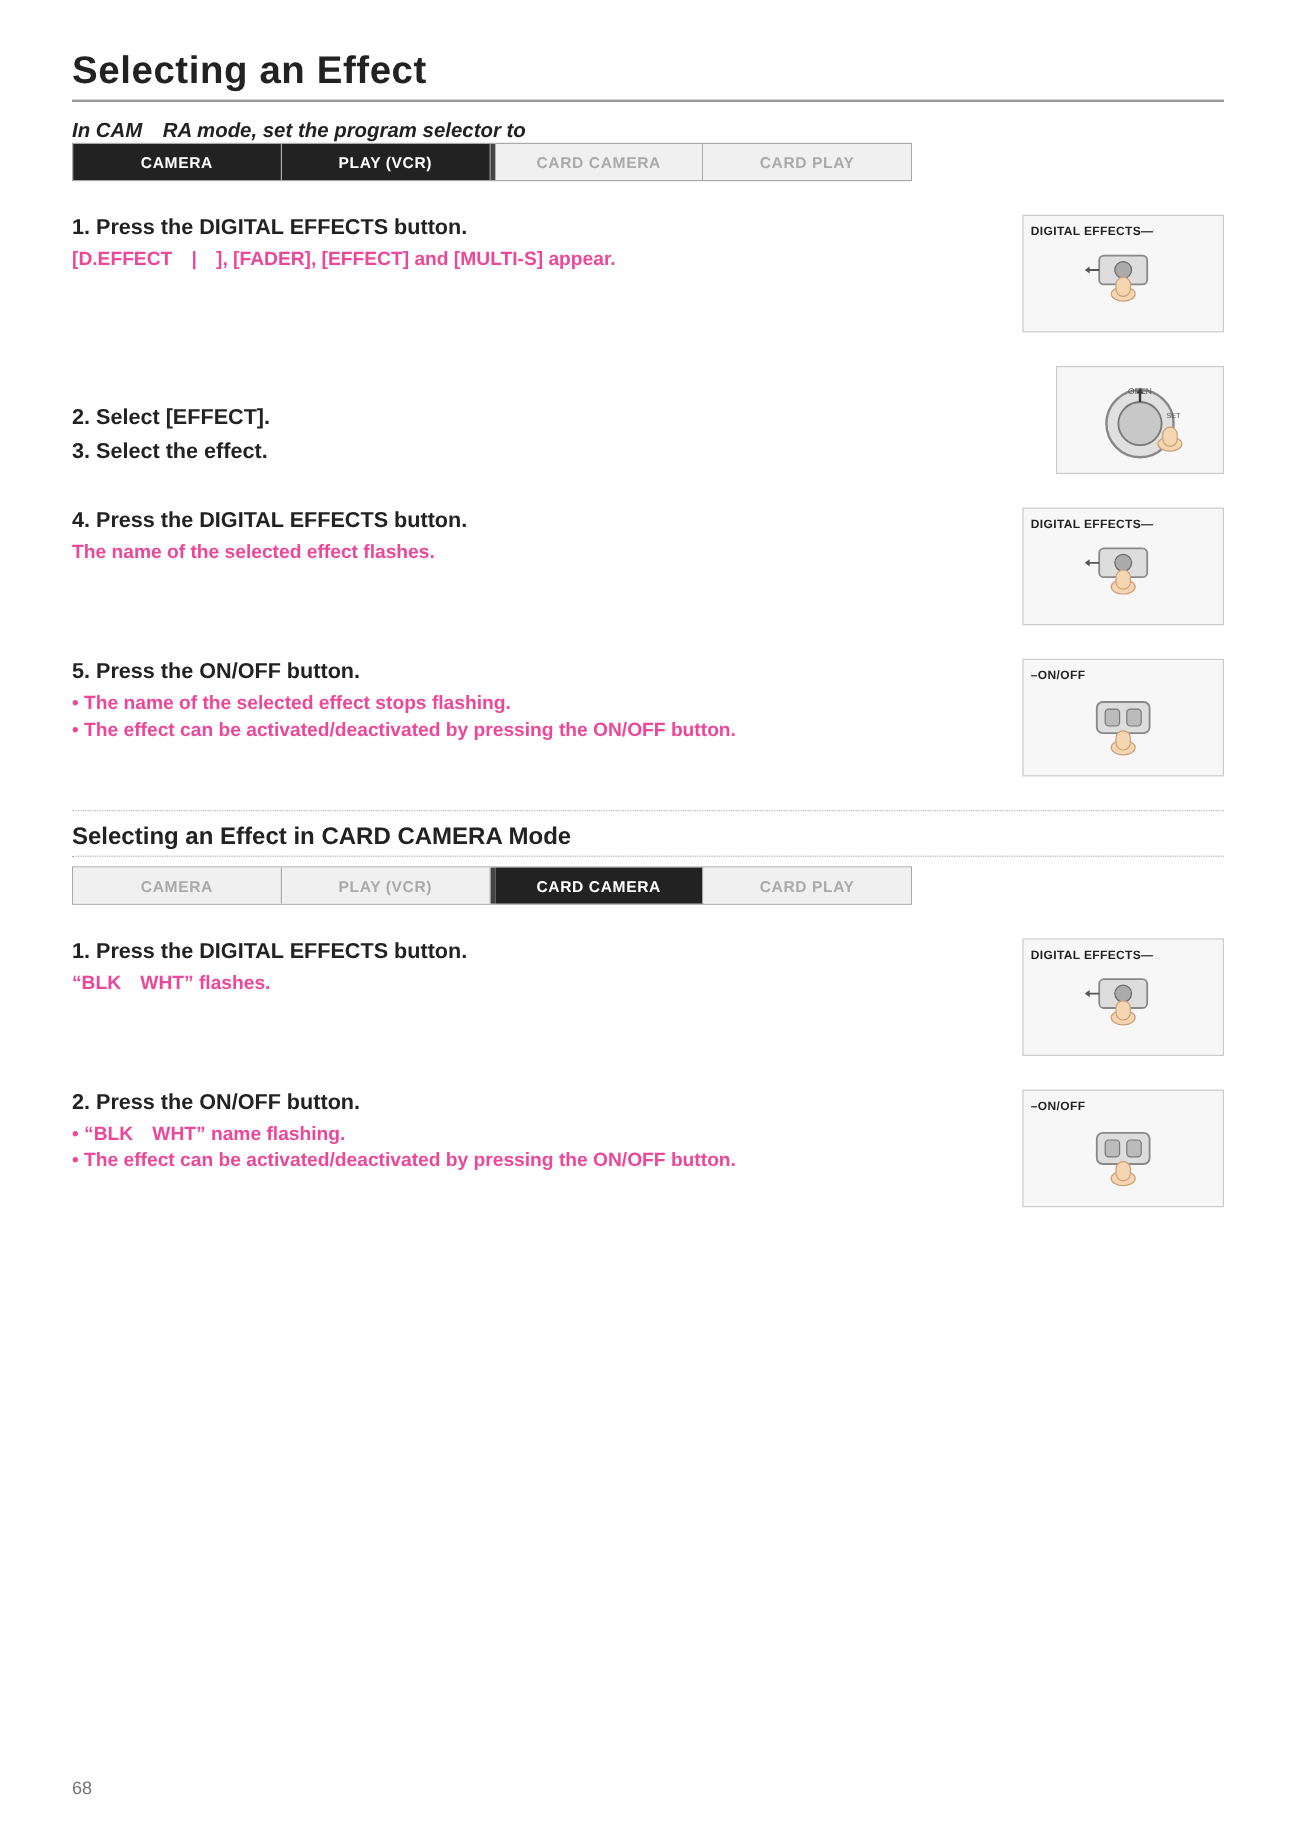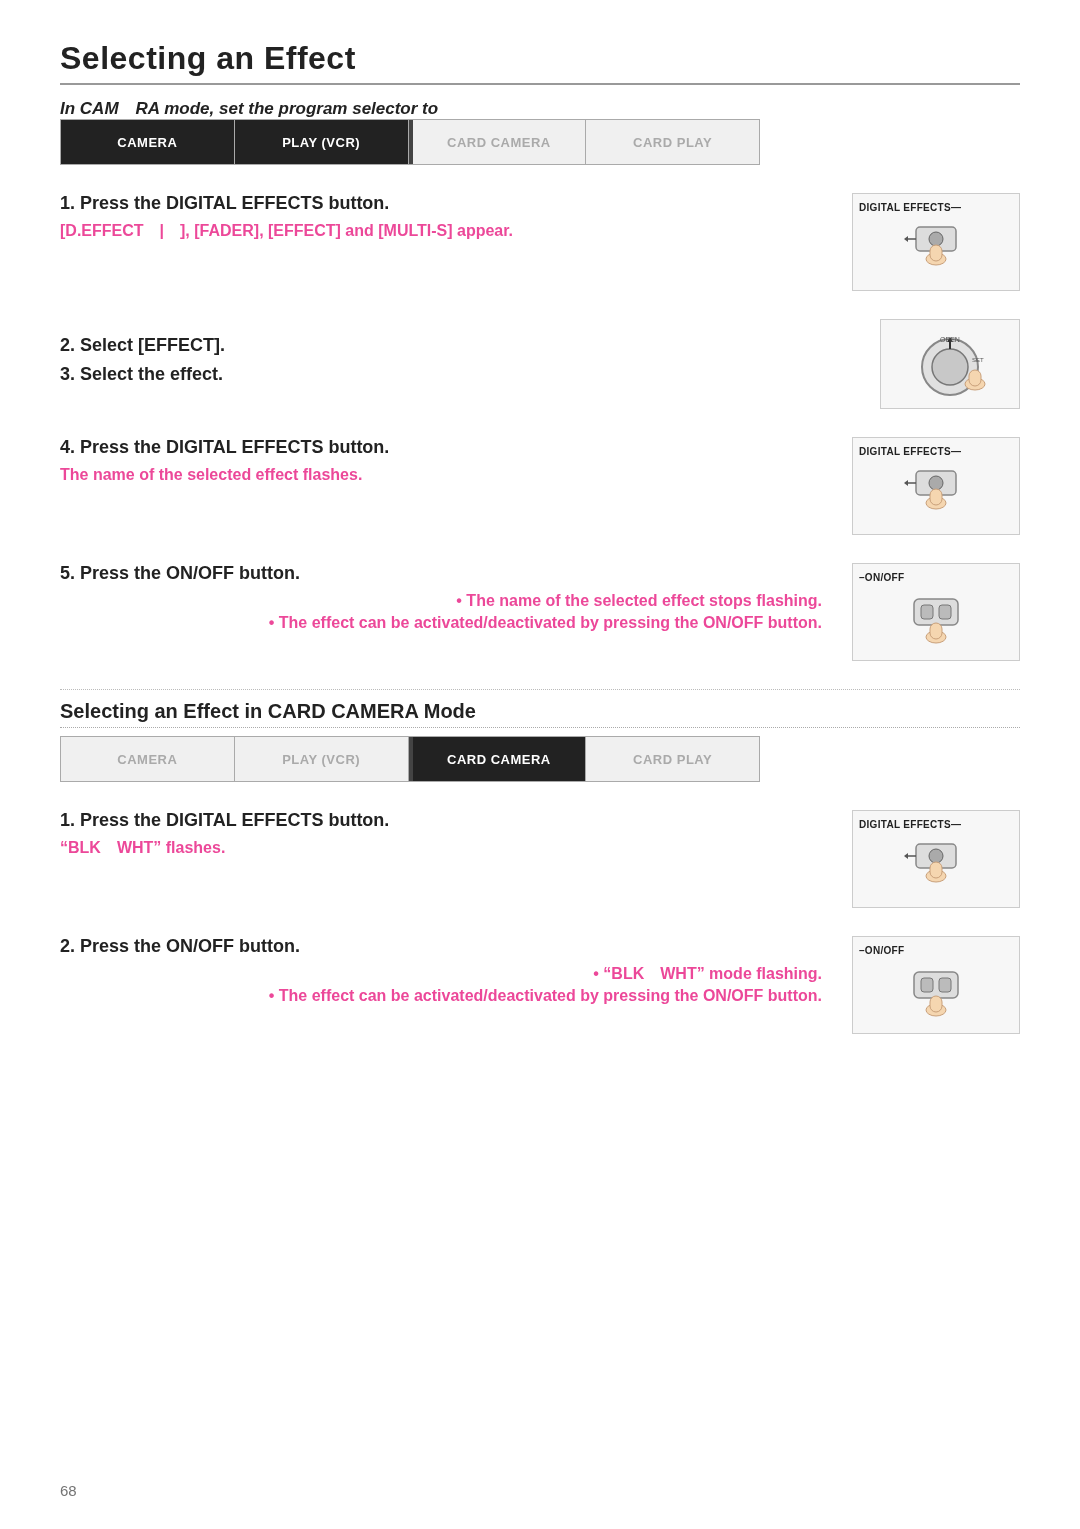--- a/index.html
+++ b/index.html
@@ -25,21 +25,21 @@
       font-size: 17px;
       margin-bottom: 0;
     }
     
     .mode-bar {
       display: flex;
       align-items: stretch;
       border: 1.5px solid #aaa;
       width: 700px;
       margin-bottom: 28px;
-      height: 46px;
+      height: 32px;
     }
     .mode-btn {
       flex: 1;
       display: flex;
       align-items: center;
       justify-content: center;
       font-size: 13px;
       font-weight: bold;
       letter-spacing: 0.5px;
       border-right: 1.5px solid #aaa;
@@ -77,21 +77,20 @@
     }
     .step-desc ul {
       list-style: none;
       padding: 0;
     }
     .step-desc ul li::before {
       content: "• ";
     }
     .step-desc ul li {
       margin-bottom: 4px;
-      text-align: right;
     }
     .step-image {
       width: 168px;
       flex-shrink: 0;
       border: 1.5px solid #ccc;
       background: #f7f7f7;
       display: flex;
       flex-direction: column;
       align-items: center;
       justify-content: center;
@@ -129,21 +128,21 @@
     .page-num {
       position: absolute;
       bottom: 30px;
       left: 60px;
       font-size: 15px;
       color: #737373;
     }
     
     .step-combined {
       display: flex;
-      align-items: center;
+      align-items: flex-end;
       margin-bottom: 28px;
       gap: 11px;
     }
     .step-combined .step-text {
       flex: 1;
       padding-right: 30px;
     }
     .step-combined .step-image {
       width: 140px;
     }
@@ -300,21 +299,21 @@
       <polygon points="18,22 22,19 22,25" fill="#555"></polygon>
     </svg>
   </div>
 </div>
 
 <div class="step-block">
   <div class="step-text">
     <div class="step-title">2. Press the ON/OFF button.</div>
     <div class="step-desc">
       <ul>
-        <li>“BLK WHT” mode flashing.</li>
+        <li>“BLK WHT” name flashing.</li>
         <li>The effect can be activated/deactivated by pressing the ON/OFF button.</li>
       </ul>
     </div>
   </div>
   <div class="step-image">
     <span class="img-label">–ON/OFF</span>
     <svg class="thumb-svg" viewBox="0 0 100 65">
       <rect x="28" y="12" width="44" height="26" rx="5" fill="#ddd" stroke="#888" stroke-width="1.5"></rect>
       <rect x="35" y="18" width="12" height="14" rx="3" fill="#bbb" stroke="#777" stroke-width="1"></rect>
       <rect x="53" y="18" width="12" height="14" rx="3" fill="#bbb" stroke="#777" stroke-width="1"></rect>

